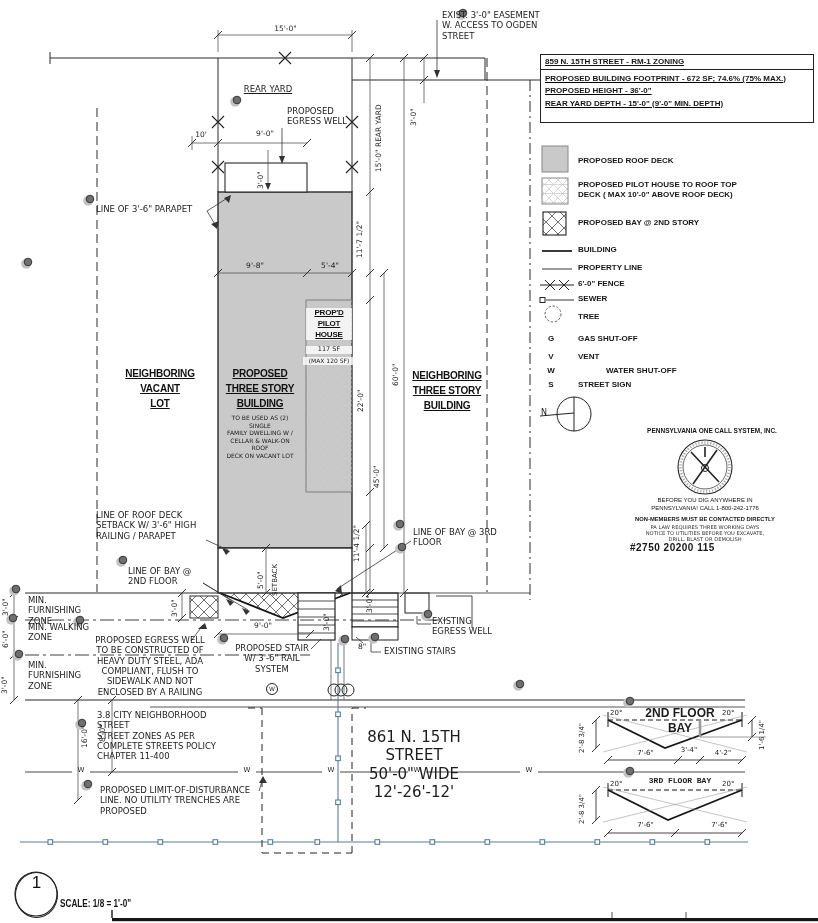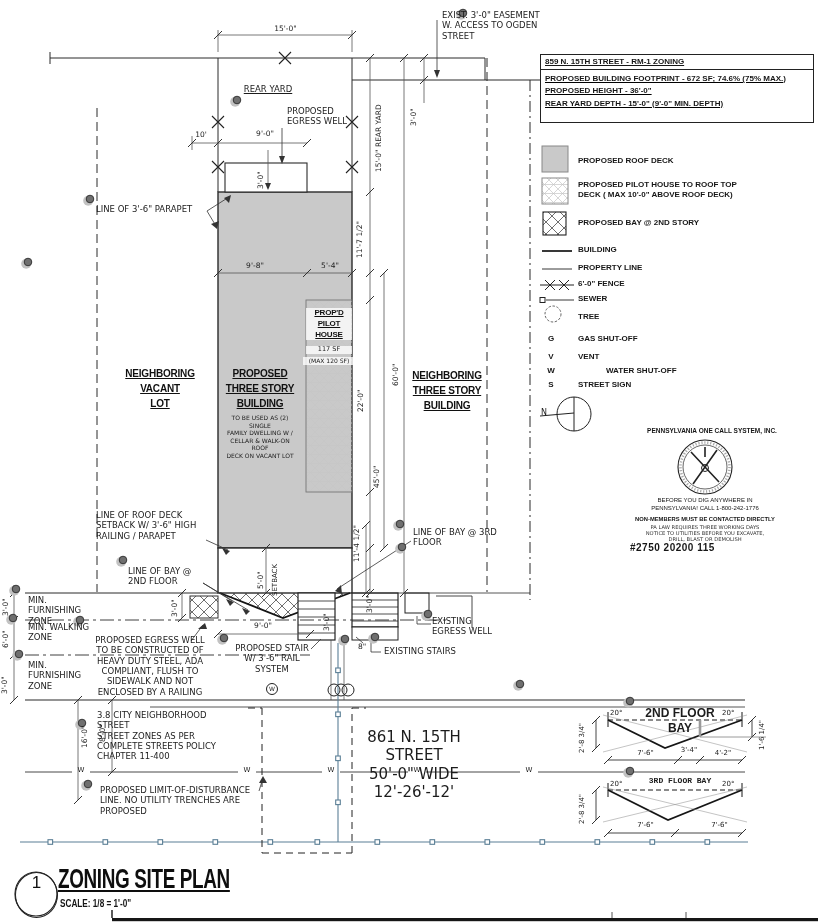--- a/index.html
+++ b/index.html
@@ -375,16 +375,15 @@
 <div class="t s7 c" style="left:670px;top:746px;width:38px">3'-4"</div>
 <div class="t s7 c" style="left:702px;top:749px;width:42px">4'-2"</div>
 <div class="t c" style="left:635px;top:776px;width:90px;font-size:8px;font-weight:bold;font-family:Liberation Mono, monospace">3RD FLOOR BAY</div>
 <div class="t s7" style="left:610px;top:780px;width:22px">20°</div>
 <div class="t s7" style="left:722px;top:780px;width:22px">20°</div>
 <div class="t s7 rot" style="left:578px;top:824px">2'-8 3/4"</div>
 <div class="t s7 c" style="left:618px;top:821px;width:55px">7'-6"</div>
 <div class="t s7 c" style="left:692px;top:821px;width:55px">7'-6"</div>
 
 <div class="tb-circle">1</div>
-<div class="tb-title"><span>ZONING SITE PLAN</span></div>
 <div class="tb-scale"><span>SCALE: 1/8 = 1'-0"</span></div>
 
 </div>
 
 </body></html>

